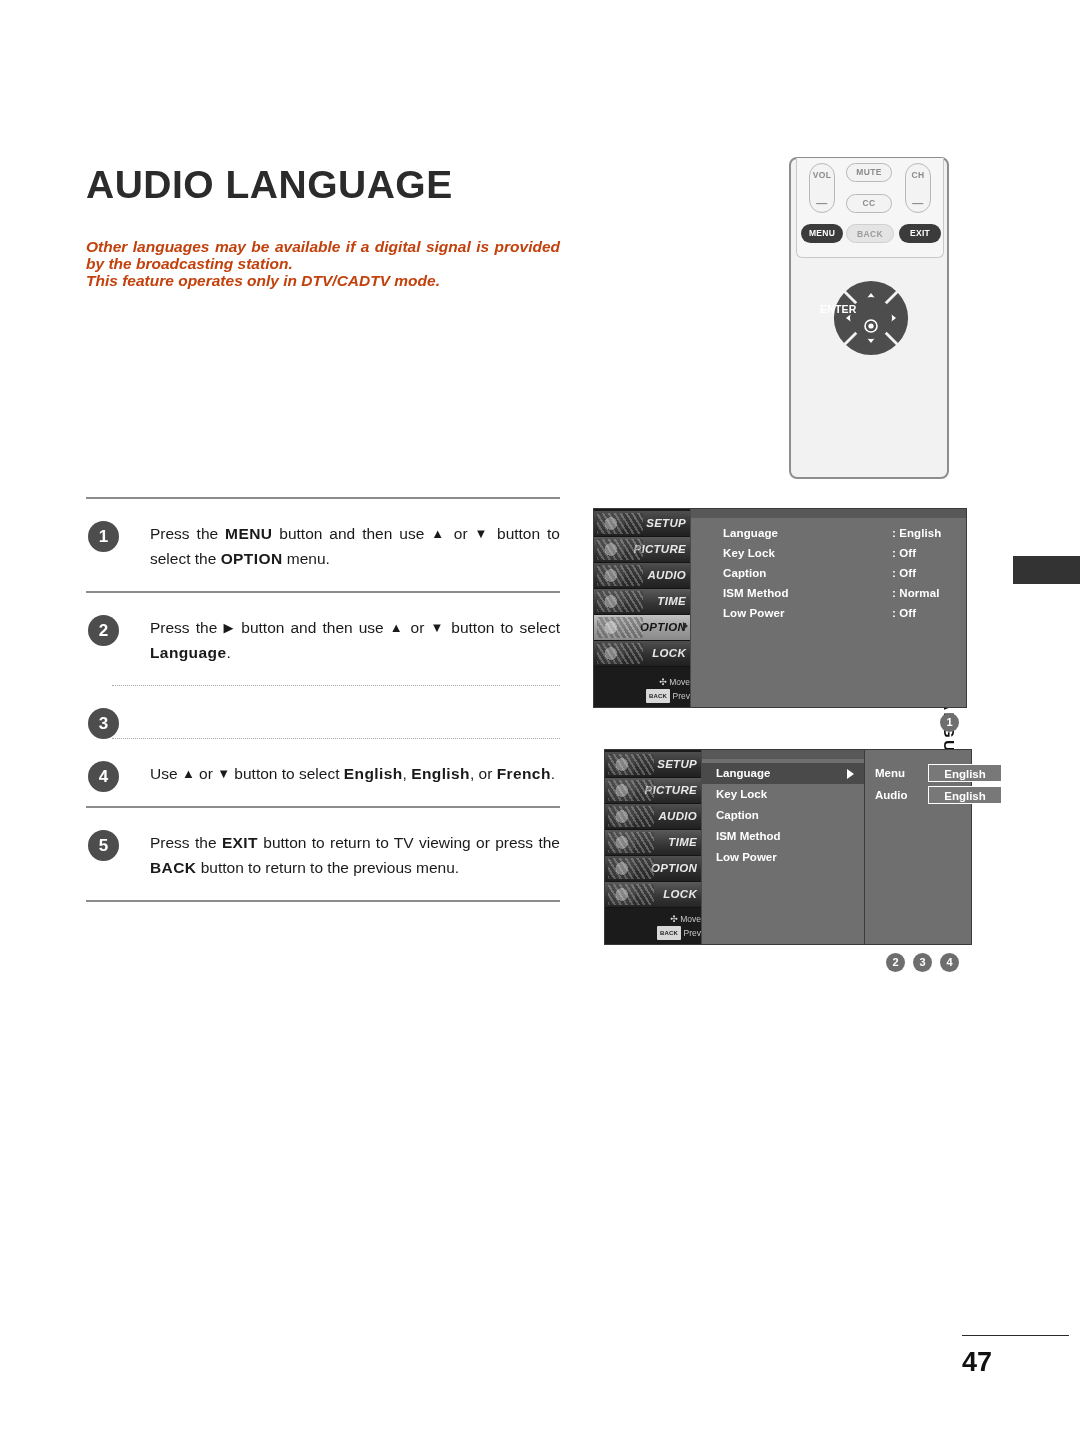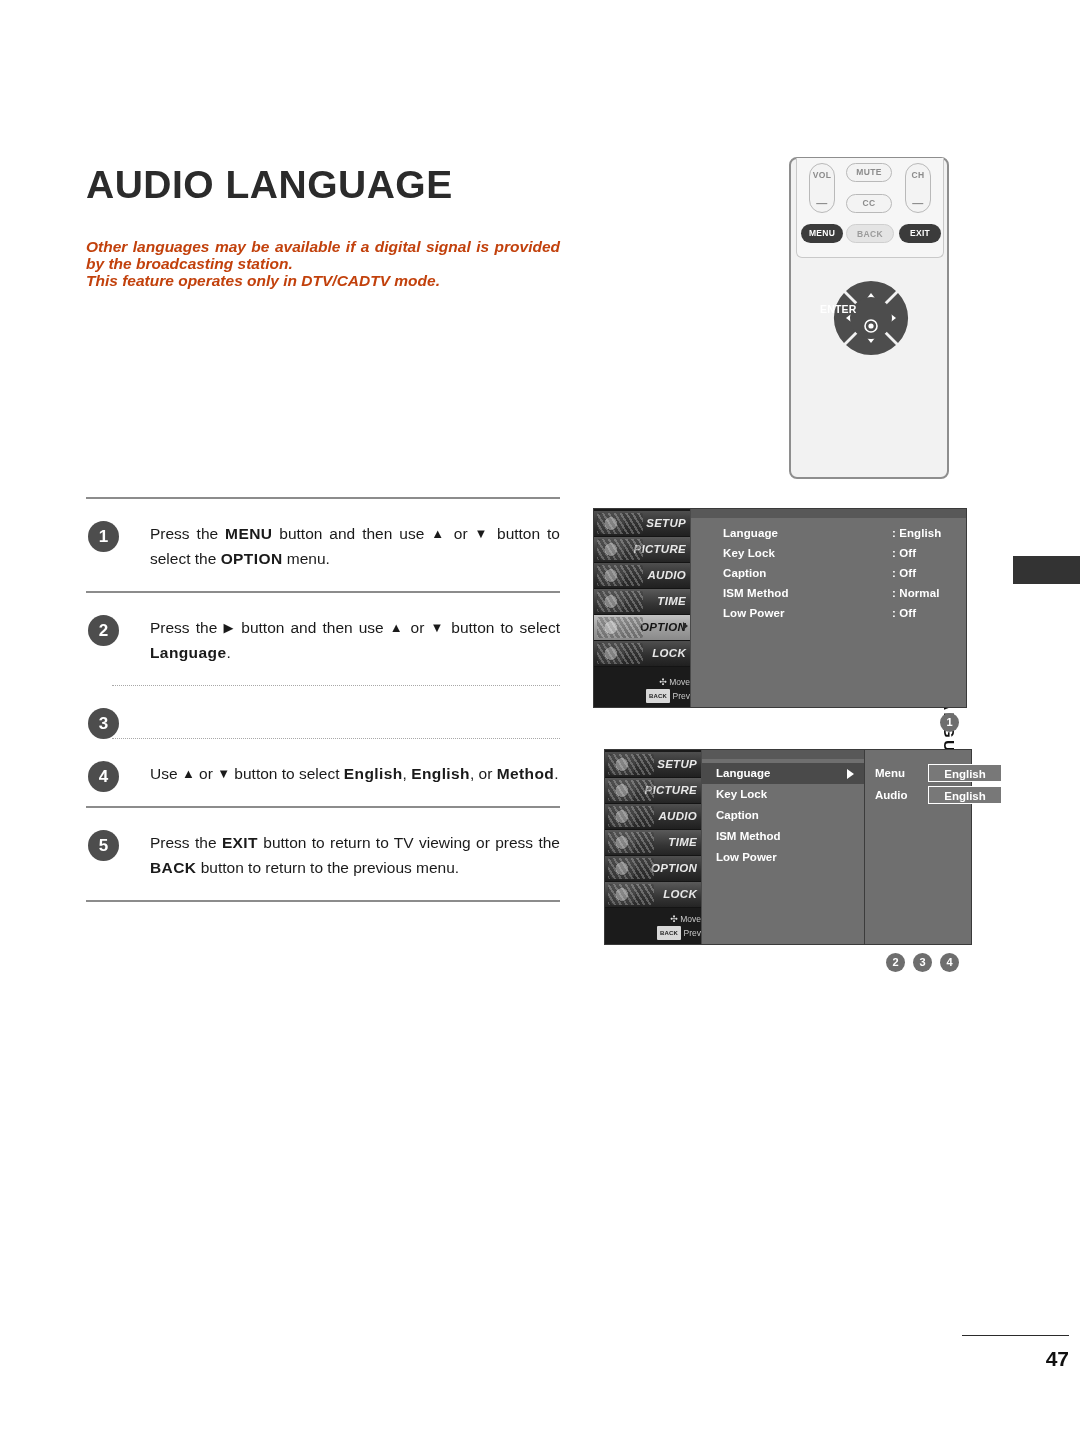--- a/index.html
+++ b/index.html
@@ -446,22 +446,22 @@
     left: 962px;
     top: 1335px;
     width: 107px;
     border-top: 1.5px solid #2b2b2b;
   }
   .page-number {
     position: absolute;
     left: 962px;
     top: 1347px;
     width: 107px;
-    text-align: right;
-    font-size: 21px;
+    text-align: left;
+    font-size: 27px;
     font-weight: bold;
     color: #111111;
     font-family: "Liberation Sans", sans-serif;
   }
 </style>
 </head>
 <body>
 
 <div class="page-title">AUDIO LANGUAGE</div>
 
@@ -488,21 +488,21 @@
   <div class="rule-dotted"></div>
 
   <div class="step">
     <div class="step-badge">3</div>
   </div>
 
   <div class="rule-dotted"></div>
 
   <div class="step">
     <div class="step-badge">4</div>
-    <div class="step-text"><span>Use </span><span class="arrow">▲</span><span> or </span><span class="arrow">▼</span><span> button to select </span><b>English</b><span>, </span><b>English</b><span>, or </span><b>Method</b><span>.</span></div>
+    <div class="step-text"><span>Use </span><span class="arrow">▲</span><span> or </span><span class="arrow">▼</span><span> button to select </span><b>English</b><span>, </span><b>English</b><span>, or </span><b>French</b><span>.</span></div>
   </div>
 
   <div class="rule-solid"></div>
 
   <div class="step">
     <div class="step-badge">5</div>
     <div class="step-text"><span>Press the </span><b>EXIT</b><span> button to return to TV viewing or press the </span><b>BACK</b><span> button to return to the previous menu.</span></div>
   </div>
 
   <div class="rule-solid"></div>

